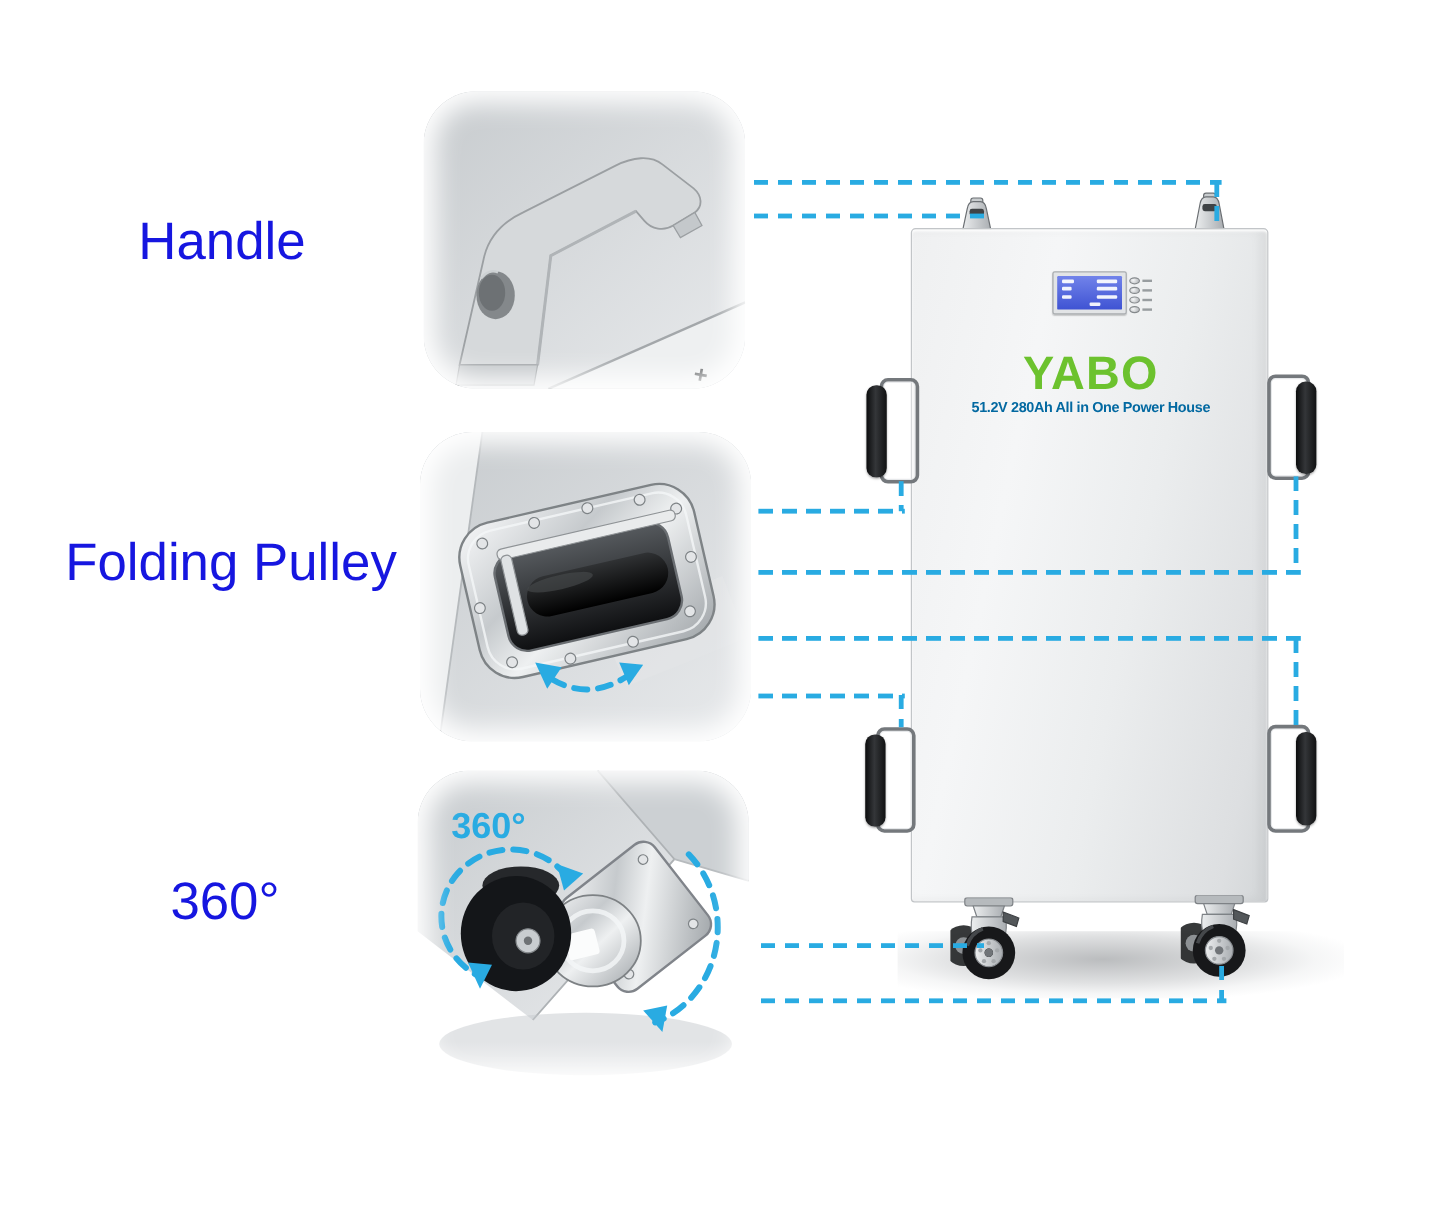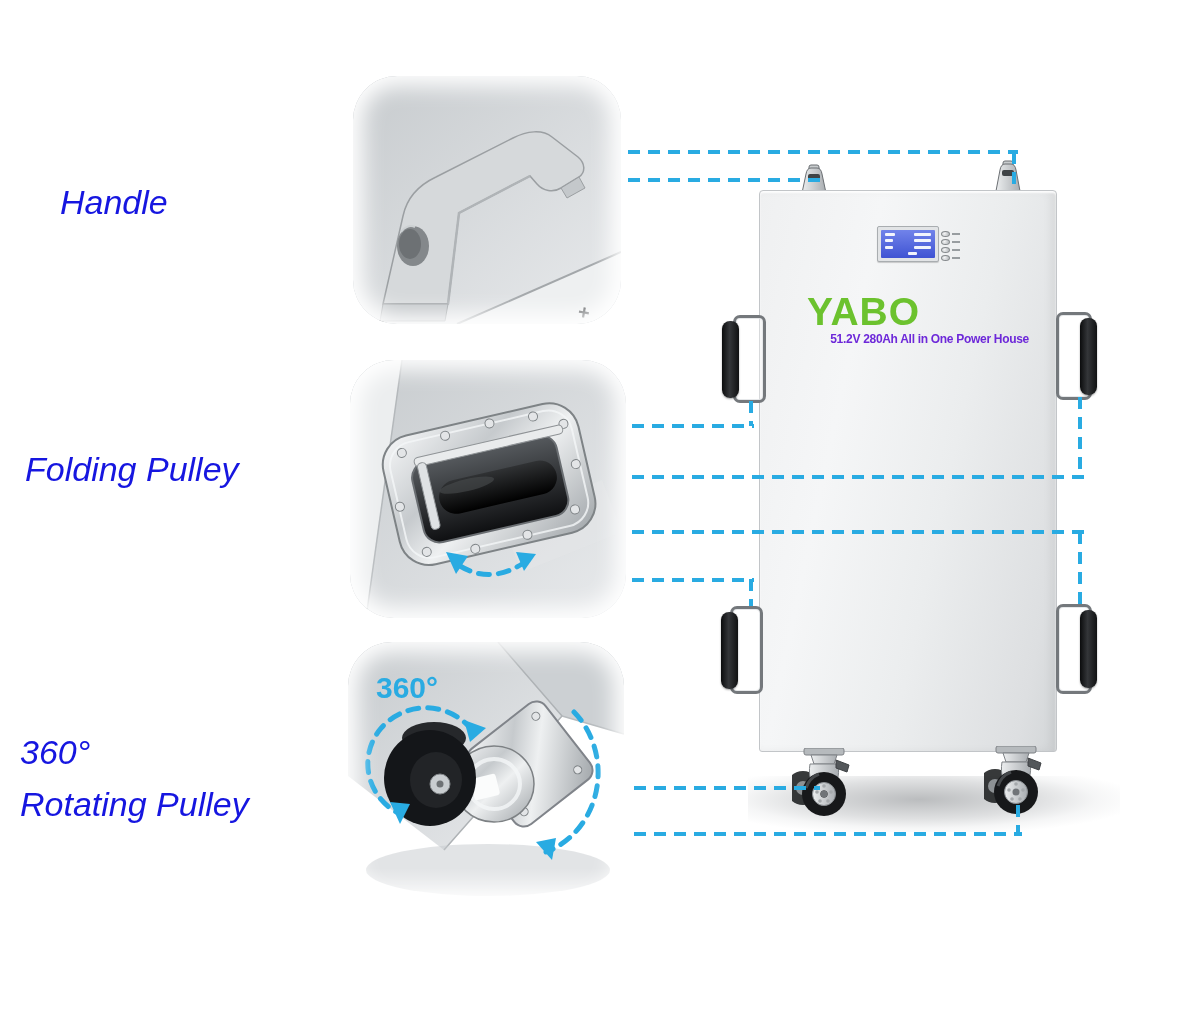--- a/index.html
+++ b/index.html
@@ -4,22 +4,22 @@
 <style>
   * { box-sizing: border-box; margin: 0; padding: 0; }
   html,body { background:#ffffff; }
   #stage {
     position: relative; width: 1200px; height: 1018px;
     background: #ffffff; overflow: hidden;
     font-family: "Liberation Sans", sans-serif;
   }
   
   .callout-label {
-    position: absolute; color: #1616e0; font-size: 34px;
-    line-height: 52px; letter-spacing: 0; font-style: italic;
+    position: absolute; color: #1616e0; font-size: 44px;
+    text-align: center; line-height: 52px; letter-spacing: 0;
   }
   #label-handle  { left: 60px;  top: 176px; width: 250px; }
   #label-folding { left: 25px;  top: 443px; width: 335px; }
   #label-pulley  { left: 20px;  top: 726px; width: 335px; }
   
   .inset { position: absolute; border-radius: 44px; overflow: hidden; z-index: 2; }
   .inset::after { content:""; position:absolute; inset:0; border-radius:44px;
                   box-shadow: inset 0 0 22px 10px #ffffff; pointer-events:none; }
   #inset-top { left: 353px; top: 76px;  width: 268px; height: 248px; }
   #inset-mid { left: 350px; top: 360px; width: 276px; height: 258px; }
@@ -56,23 +56,23 @@
     background: linear-gradient(180deg,#7183ea,#3f53d3);
     display:flex; flex-direction:column; justify-content:space-between; }
   .lcd-row { display:flex; justify-content:space-between; align-items:center; }
   .lcd-bar { height:3px; background: rgba(255,255,255,.92); border-radius:1px; }
   #lcd-buttons { position:absolute; left:941px; top:231px; z-index:2; }
   .btn-row { display:flex; align-items:center; gap:2px; margin-bottom:2px; }
   .btn-dot { width:9px; height:6px; border-radius:50%;
     background: radial-gradient(circle at 35% 35%, #f5f6f7, #aeb2b5); border:1px solid #84888b; }
   .btn-line { width:8px; height:2px; background:#989da0; }
   #brand-logo { position:absolute; left:807px; top:290px; width:204px; z-index:2;
-    text-align:left; font-size:39px; font-weight:bold; color:#6cc22e; letter-spacing:1px; }
+    text-align:center; font-size:39px; font-weight:bold; color:#6cc22e; letter-spacing:1px; }
   #tagline { position:absolute; left:789px; top:332px; width:240px; z-index:2;
-    text-align:right; font-size:12px; font-weight:bold; color:#6d28d9;
+    text-align:center; font-size:12px; font-weight:bold; color:#0369a1;
     letter-spacing:-0.3px; white-space:nowrap; }
   .h-frame { position:absolute; z-index:3; border:3px solid #74787c; border-radius:7px;
     box-shadow: inset 0 0 0 1px #e6e8ea; background: rgba(255,255,255,.35); }
   #hf-ul { left:733px;  top:315px; width:33px; height:88px; }
   #hf-ur { left:1056px; top:312px; width:36px; height:88px; }
   #hf-ll { left:730px;  top:606px; width:33px; height:88px; }
   #hf-lr { left:1056px; top:604px; width:36px; height:90px; }
   .h-grip { position:absolute; z-index:4; width:17px; border-radius:8px;
     background: linear-gradient(90deg,#0b0c0d,#343639 45%,#101112);
     box-shadow: 0 1px 2px rgba(0,0,0,.35); }
@@ -117,21 +117,20 @@
         <stop offset="0" stop-color="#ffffff" stop-opacity="0"></stop>
         <stop offset="1" stop-color="#ffffff"></stop>
       </linearGradient>
     </defs>
   </svg>
 
   <div class="callout-label" id="label-handle">Handle</div>
   <div class="callout-label" id="label-folding">Folding Pulley</div>
   <div class="callout-label" id="label-pulley">
     <div>360°</div>
-    <div>Rotating Pulley</div>
   </div>
 
   <div class="inset" id="inset-top">
     <svg viewBox="0 0 268 248">
       <rect width="268" height="248" fill="url(#gSurf)"></rect>
       <path d="M104,248 L268,176 L268,248 Z" fill="#eef0f1"></path>
       <path d="M104,248 L268,176" stroke="#a3a7aa" stroke-width="2" fill="none"></path>
       <g>
         <path d="M30,228 L50,140 C54,121 66,109 83,101 L160,62 C174,55 189,53 199,61
                  L225,81 C232,87 233,96 226,101 L208,112 C200,117 190,115 184,108

